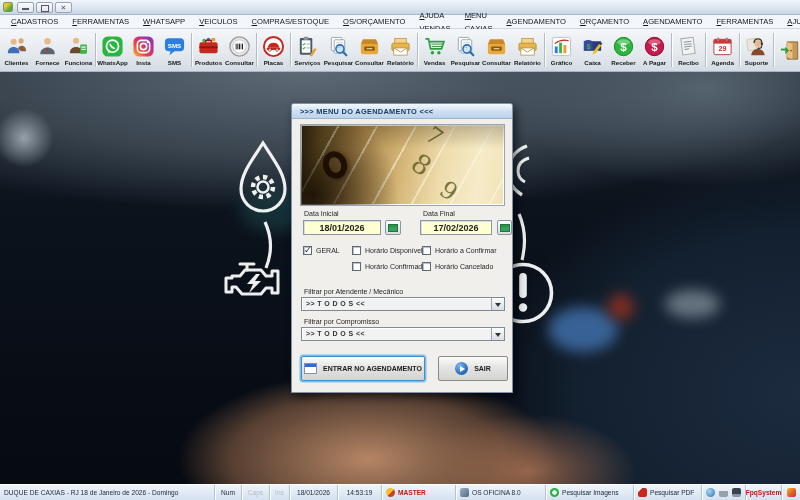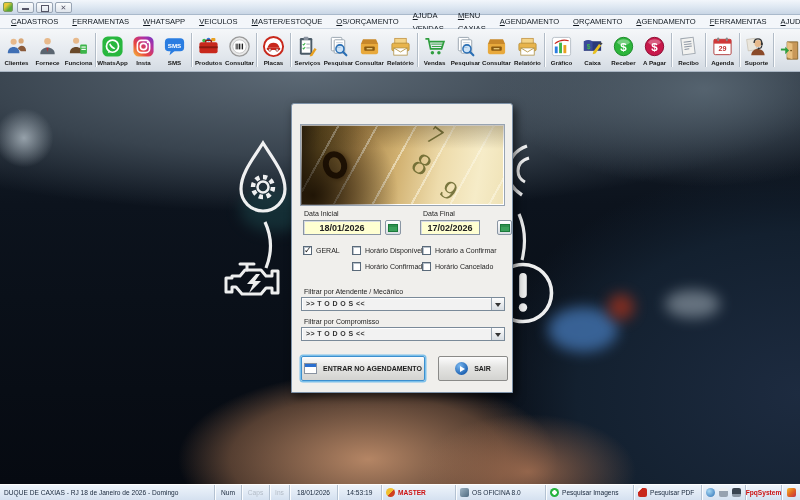--- a/index.html
+++ b/index.html
@@ -138,21 +138,21 @@
     <span class="wbtn restore"></span>
     <span class="wbtn close"></span>
   </span>
 </div>
 
 <div class="menubar" id="menubar">
     <span class="menu-item">CADASTROS</span>
     <span class="menu-item">FERRAMENTAS</span>
     <span class="menu-item">WHATSAPP</span>
     <span class="menu-item">VEICULOS</span>
-    <span class="menu-item">MASTER/ESTOQUE</span>
+    <span class="menu-item">COMPRAS/ESTOQUE</span>
     <span class="menu-item">OS/ORÇAMENTO</span>
     <span class="menu-item">AJUDA VENDAS</span>
     <span class="menu-item">MENU CAXIAS</span>
     <span class="menu-item">AGENDAMENTO</span>
     <span class="menu-item">ORÇAMENTO</span>
     <span class="menu-item">AGENDAMENTO</span>
     <span class="menu-item">FERRAMENTAS</span>
     <span class="menu-item">AJUDA</span>
   </div>
 
@@ -509,38 +509,39 @@
   <svg class="line-icon" style="left:514px;top:140px" width="14" height="50" viewBox="0 0 14 50">
     <path d="M5 2c6 14 7 30 3 46" fill="none" stroke="#fff" stroke-width="3.2"></path>
   </svg>
   <svg class="line-icon" style="left:490px;top:188px" width="66" height="66" viewBox="0 0 66 66">
     <circle cx="33" cy="33" r="28.5" fill="none" stroke="#fff" stroke-width="3.6"></circle>
     <rect x="29.2" y="13" width="7.6" height="25" rx="3.8" fill="#fff"></rect>
     <circle cx="33" cy="47.5" r="4.2" fill="#fff"></circle>
   </svg>
 
   <div class="dialog">
+    <div class="dlg-title">&gt;&gt;&gt;  MENU DO AGENDAMENTO  &lt;&lt;&lt;</div>
 
     <div class="photo">
       <div class="photo-lines"></div>
       <span class="ph-num ph-n0">7</span>
       <span class="ph-num ph-n1">8</span>
       <span class="ph-num ph-n2">9</span>
       <div class="ph-ring"></div>
       <div class="photo-shade"></div>
     </div>
 
     <span class="fld-label" style="left:12px;top:106px">Data Inicial</span>
     <div class="date-field" style="left:11px;top:116px">18/01/2026</div>
     <div class="cal-btn" style="left:93px;top:116px">
         <span class="cal-glyph"></span>
       </div>
 
     <span class="fld-label" style="left:131px;top:106px">Data Final</span>
-    <div class="date-field" style="left:128px;top:116px;width:60px">17/02/2026</div>
+    <div class="date-field" style="left:128px;top:116px;width:72px">17/02/2026</div>
     <div class="cal-btn" style="left:205px;top:116px;width:15px">
         <span class="cal-glyph"></span>
       </div>
 
     <span class="cb checked" style="left:11px;top:142px"></span>
     <span class="cb-label" style="left:24px;top:143px">GERAL</span>
     <span class="cb" style="left:60px;top:142px"></span>
     <span class="cb-label" style="left:73px;top:143px">Horário  Disponível</span>
     <span class="cb" style="left:130px;top:142px"></span>
     <span class="cb-label" style="left:143px;top:143px">Horário a Confirmar</span>

